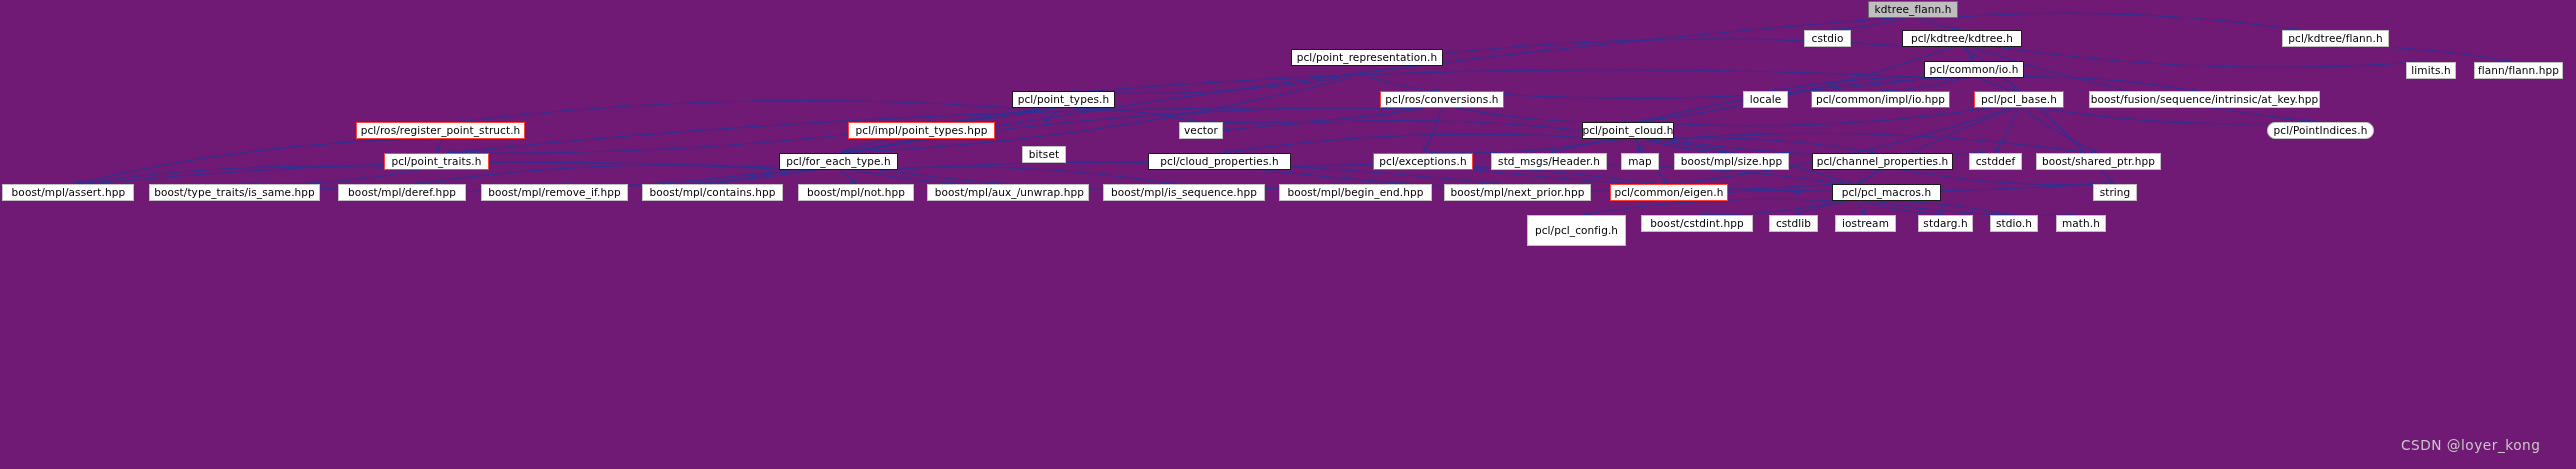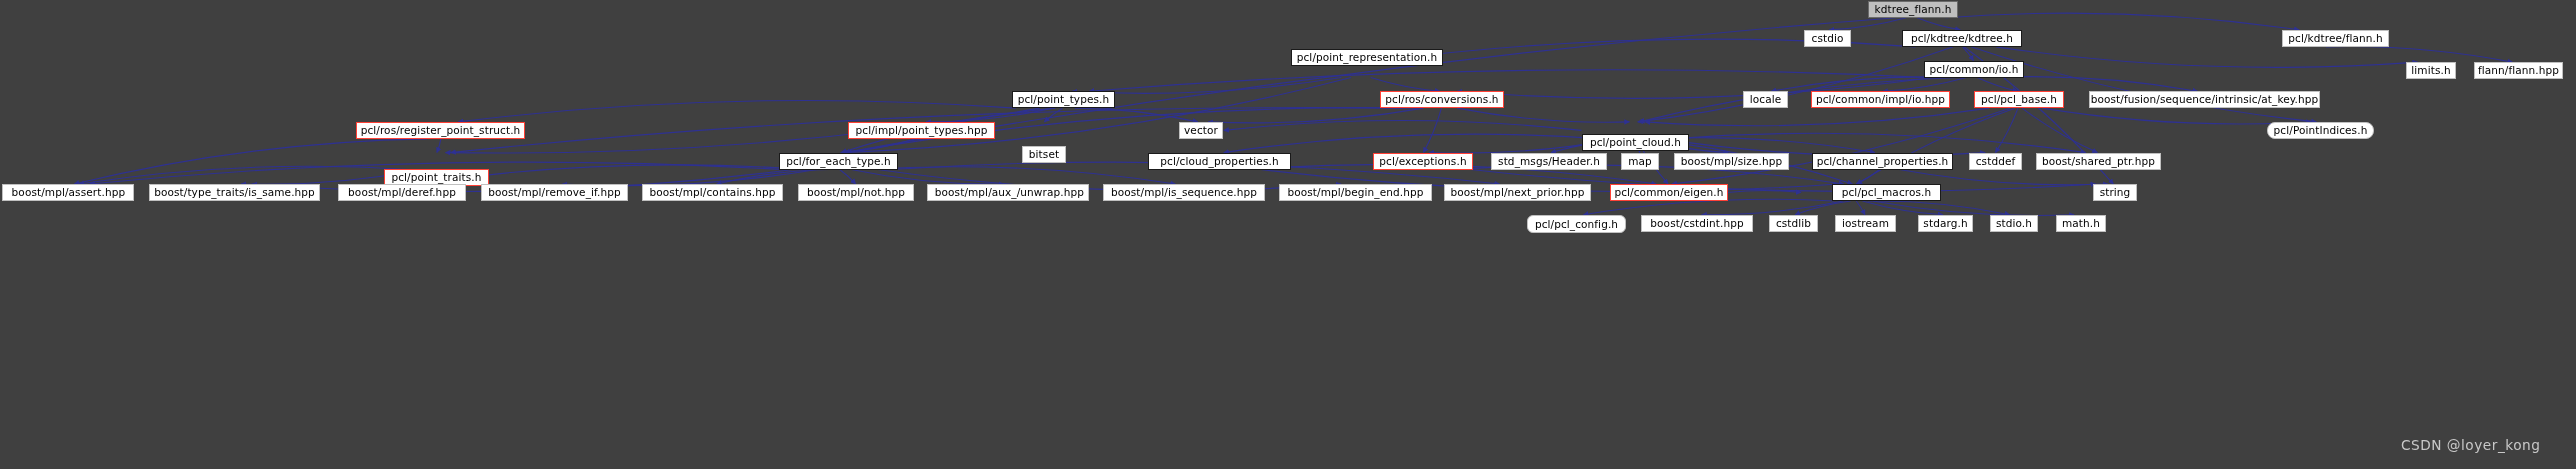--- a/index.html
+++ b/index.html
@@ -2,21 +2,21 @@
 <html style="font-size:13px"><head>
 <meta charset="utf-8">
 <title>kdtree_flann.h include dependency graph</title>
 <style>
   html,body{margin:0;padding:0;background:#ffffff;}
   body{font-family:"DejaVu Sans","Liberation Sans",sans-serif;}
   #graph-root{
     position:relative;
     width:2576px;
     height:469px;
-    background:#404040;
+    background:#701a75;
     overflow:hidden;
   }
   #edge-layer{
     position:absolute;
     left:0;top:0;
     width:2576px;
     height:469px;
     pointer-events:none;
   }
   .node{
@@ -198,24 +198,24 @@
       </div>
       <div class="node trunc" style="left: 848px; top: 122px; width: 147px; height: 17px;">
         <span>pcl/impl/point_types.hpp</span>
       </div>
       <div class="node plain" style="left: 1022px; top: 122px; width: 44px; height: 17px; margin-top: 24px;">
         <span>bitset</span>
       </div>
       <div class="node plain" style="left: 1179px; top: 122px; width: 44px; height: 17px;">
         <span>vector</span>
       </div>
-      <div class="node doc" style="left: 1582px; top: 134px; width: 107px; height: 17px;">
+      <div class="node doc" style="left: 1582px; top: 122px; width: 92px; height: 17px;">
         <span>pcl/point_cloud.h</span>
       </div>
-      <div class="node trunc" style="left: 384px; top: 153px; width: 105px; height: 17px; margin-top: 16px;">
+      <div class="node trunc" style="left: 384px; top: 153px; width: 105px; height: 17px;">
         <span>pcl/point_traits.h</span>
       </div>
       <div class="node doc" style="left: 779px; top: 153px; width: 119px; height: 17px;">
         <span>pcl/for_each_type.h</span>
       </div>
       <div class="node doc" style="left: 1148px; top: 153px; width: 143px; height: 17px;">
         <span>pcl/cloud_properties.h</span>
       </div>
       <div class="node trunc" style="left: 1373px; top: 153px; width: 100px; height: 17px;">
         <span>pcl/exceptions.h</span>
@@ -270,21 +270,21 @@
       </div>
       <div class="node trunc" style="left: 1610px; top: 184px; width: 118px; height: 17px;">
         <span>pcl/common/eigen.h</span>
       </div>
       <div class="node doc" style="left: 1801px; top: 184px; width: 109px; height: 17px; margin-left: 31px;">
         <span>pcl/pcl_macros.h</span>
       </div>
       <div class="node plain" style="left: 2093px; top: 184px; width: 44px; height: 17px;">
         <span>string</span>
       </div>
-      <div class="node plain" style="left: 1527px; top: 215px; width: 99px; height: 18px; border-radius: 6px;">
+      <div class="node plain" style="left: 1527px; top: 215px; width: 99px; height: 31px;">
         <span>pcl/pcl_config.h</span>
       </div>
       <div class="node plain" style="left: 1641px; top: 215px; width: 112px; height: 17px;">
         <span>boost/cstdint.hpp</span>
       </div>
       <div class="node plain" style="left: 1769px; top: 215px; width: 49px; height: 17px;">
         <span>cstdlib</span>
       </div>
       <div class="node plain" style="left: 1835px; top: 215px; width: 61px; height: 17px;">
         <span>iostream</span>

